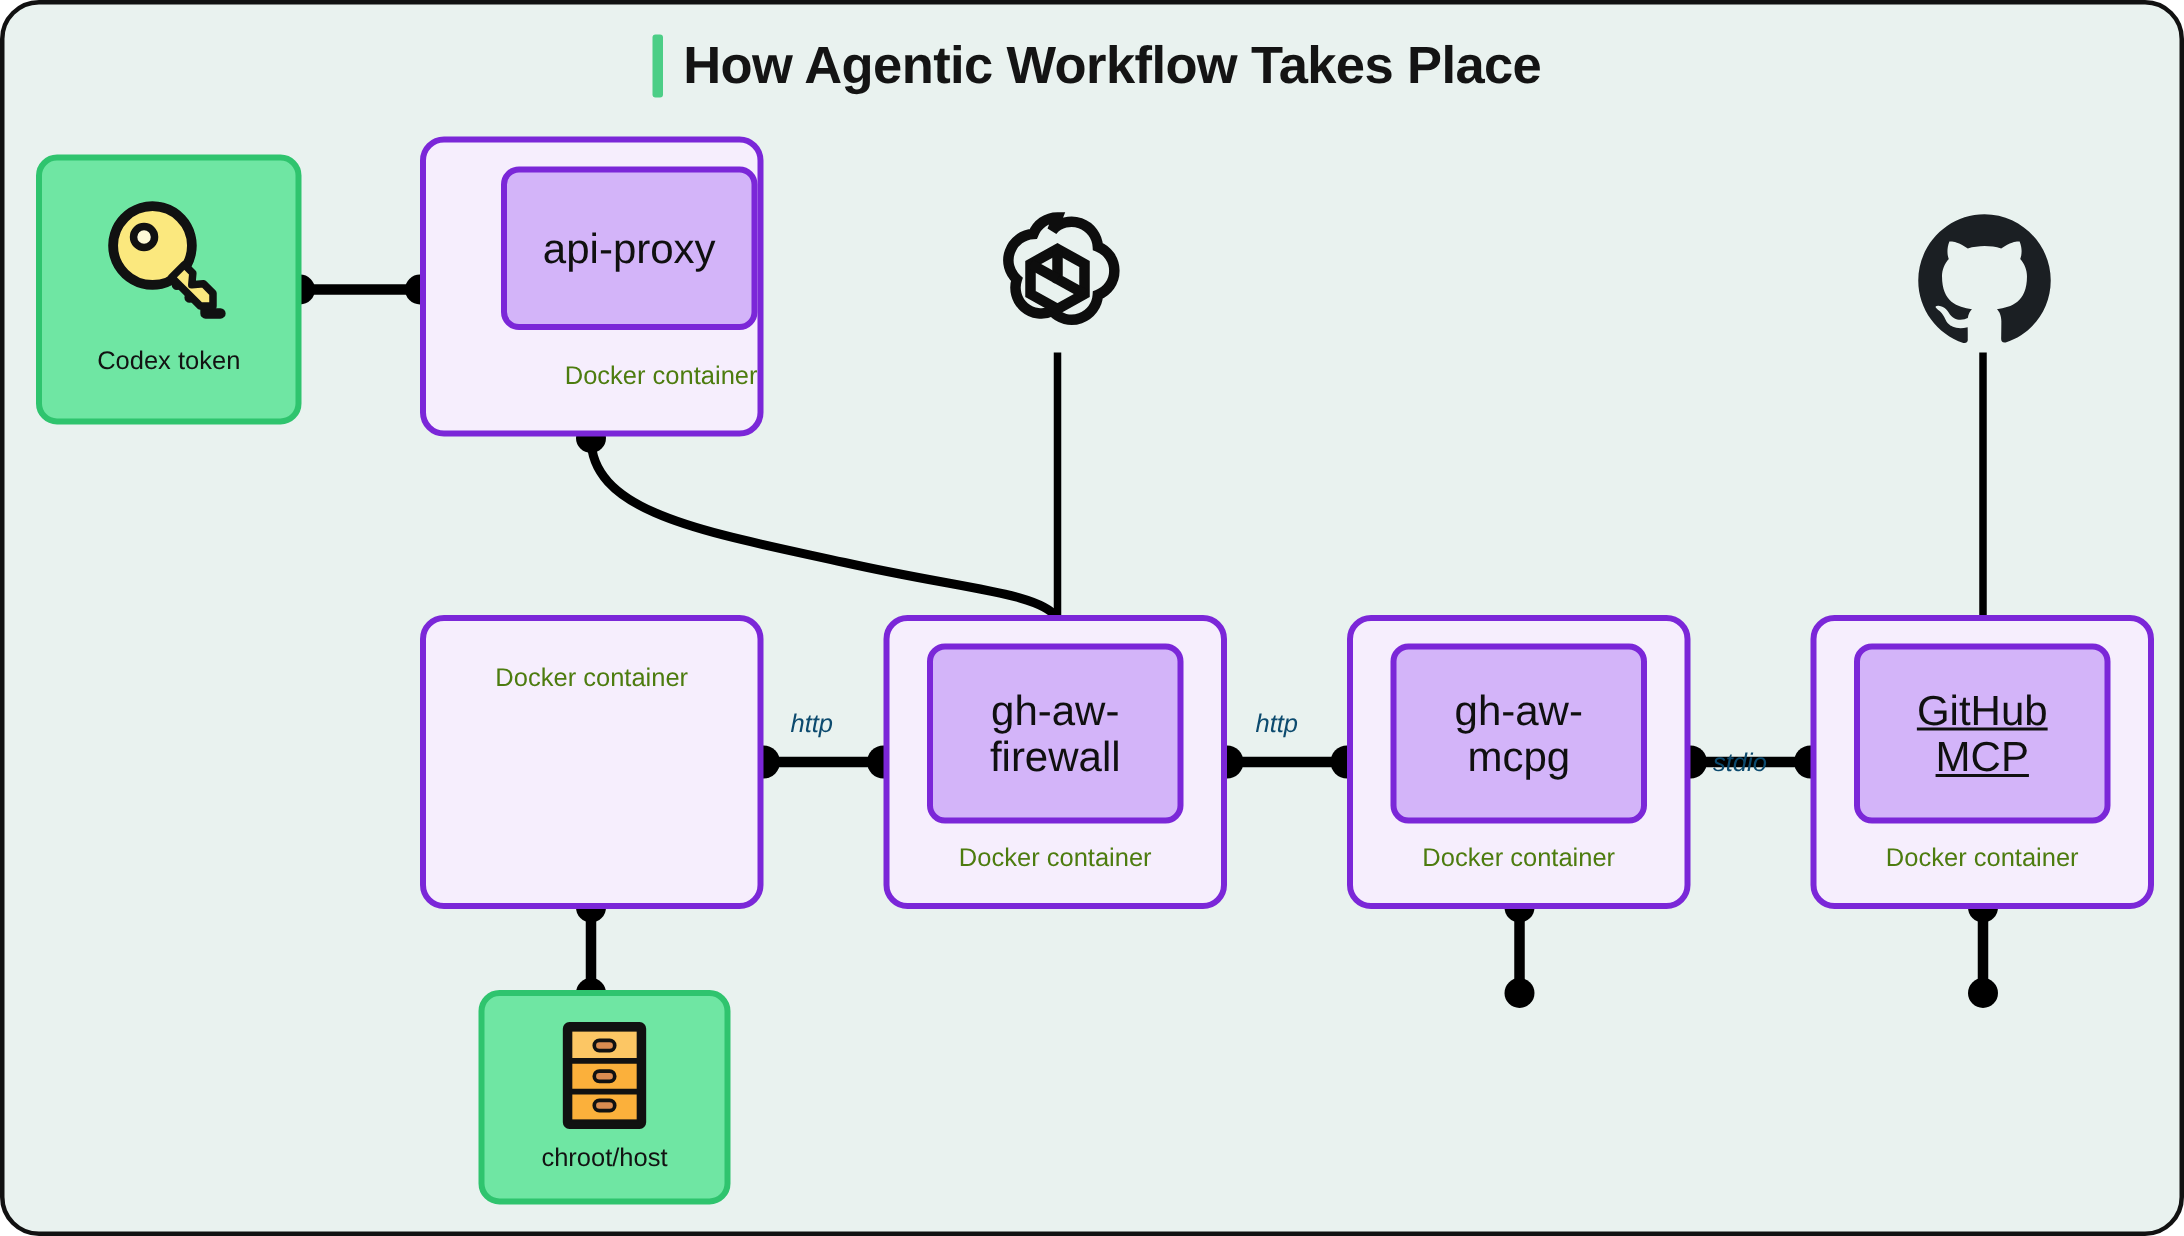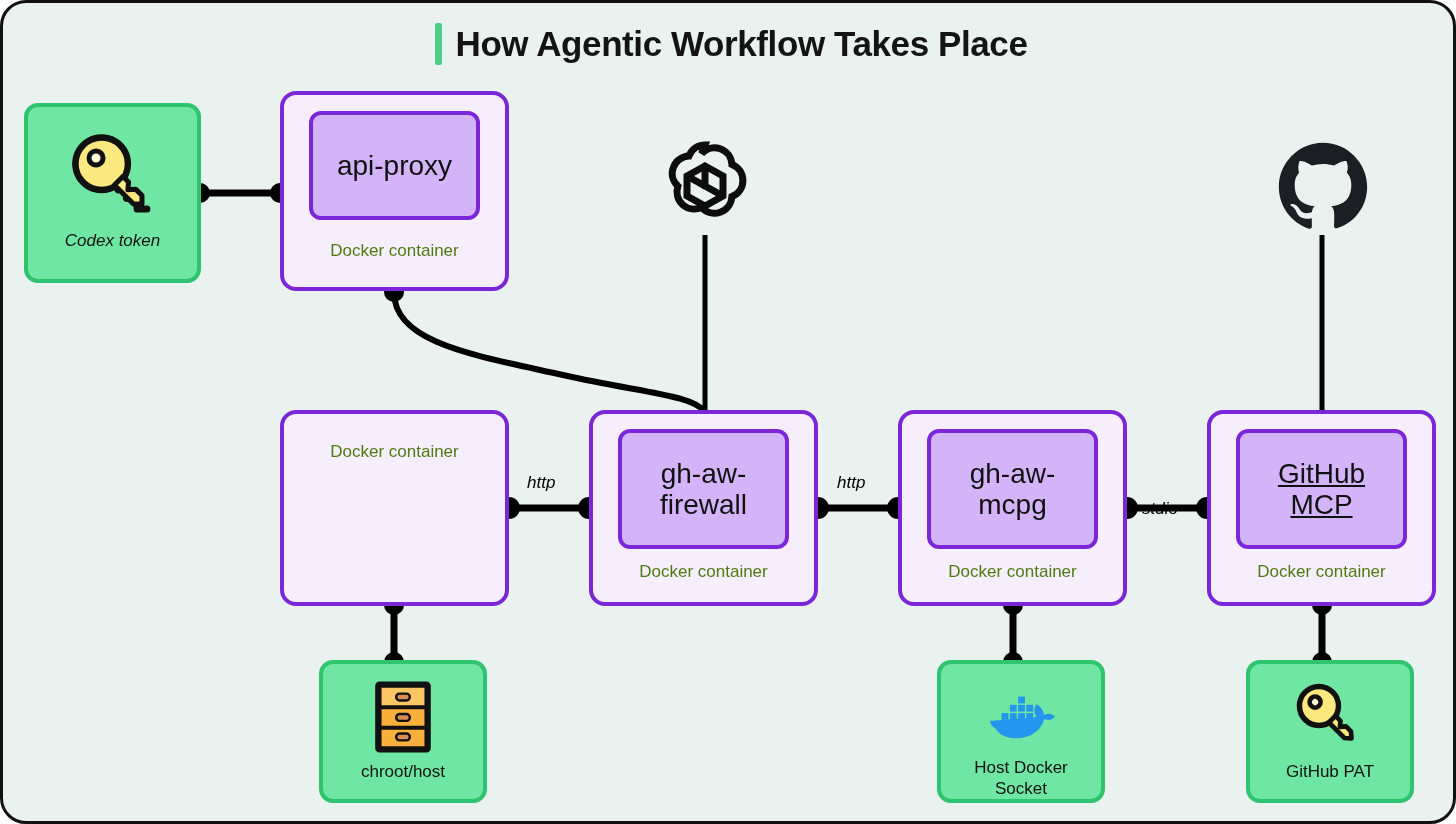--- a/index.html
+++ b/index.html
@@ -68,21 +68,21 @@
     line-height: 1.12;
     font-weight: 400;
   }
   .dcaption {
     font-size: 17px;
     color: #4d7c0f;
     text-align: center;
     white-space: nowrap;
   }
   
-  #c-apiproxy { left: 277px; top: 88px; width: 229px; height: 200px; padding: 16px 0 0 0; }
+  #c-apiproxy { left: 277px; top: 88px; width: 229px; height: 200px; padding: 16px 0 0 0; align-items: flex-end; }
   #c-apiproxy .dinner { width: 171px; height: 109px; }
   #c-apiproxy .dcaption { margin-top: 21px; }
 
   
   .row-mid { top: 407px; width: 229px; height: 196px; padding: 15px 0 0 0; }
   .row-mid .dinner { width: 171px; height: 120px; }
   .row-mid .dcaption { margin-top: 13px; }
   #c-agent    { left: 277px; }
   #c-firewall { left: 586px; }
   #c-mcpg     { left: 895px; }
@@ -102,40 +102,40 @@
   .gicon { display: flex; align-items: center; justify-content: center; }
   .glabel {
     font-size: 17px;
     color: #121212;
     text-align: center;
     line-height: 1.2;
     white-space: pre-line;
   }
   #n-codex { left: 21px;   top: 100px; width: 177px; height: 180px; padding-top: 14px; }
   #n-codex .gicon { width: 110px; height: 108px; }
-  #n-codex .glabel { margin-top: 2px; font-style: italic; }
+  #n-codex .glabel { margin-top: 2px; }
 
   .row-bot { top: 657px; width: 168px; height: 143px; padding-top: 14px; }
   .row-bot .gicon { width: 78px; height: 78px; }
   .row-bot .glabel { margin-top: 6px; }
   #n-chroot { left: 316px; }
   #n-hdsock { left: 934px; }
   #n-pat    { left: 1243px; }
 
   
   .brandlogo { position: absolute; }
   #logo-openai { left: 652px; top: 132px; width: 100px; height: 100px; }
   #logo-github { left: 1272px; top: 136px; width: 96px; height: 96px; }
 
   
   .elabel {
     position: absolute;
     font-size: 17px;
     font-style: italic;
-    color: #000000;
+    color: #0c4a6e;
     white-space: nowrap;
   }
   #lab-http1  { left: 524px; top: 470px; }
   #lab-http2  { left: 834px; top: 470px; }
   #lab-stdio  { left: 1139px; top: 496px; }
 </style>
 </head>
 <body>
 
 <div id="canvas">
@@ -285,48 +285,15 @@
         <rect x="33" y="37" width="14" height="7" rx="3.5" fill="#d98b50" stroke="#111" stroke-width="2.5"></rect>
         <rect x="33" y="57" width="14" height="7" rx="3.5" fill="#d98b50" stroke="#111" stroke-width="2.5"></rect>
         <rect x="14" y="6" width="52" height="68" rx="2" fill="none" stroke="#111" stroke-width="5"></rect>
         <line x1="16" y1="30" x2="64" y2="30" stroke="#111" stroke-width="4"></line>
         <line x1="16" y1="51" x2="64" y2="51" stroke="#111" stroke-width="4"></line>
       </svg>
     </div>
     <div class="glabel">chroot/host</div>
   </div>
 
-  <div class="gnode row-bot" id="n-hdsock">
-    <div class="gicon">
-      <svg viewBox="0 0 80 64" width="78" height="62">
-        <g fill="#2496ed">
-          <rect x="20" y="30" width="7" height="7"></rect>
-          <rect x="28.5" y="30" width="7" height="7"></rect>
-          <rect x="37" y="30" width="7" height="7"></rect>
-          <rect x="45.5" y="30" width="7" height="7"></rect>
-          <rect x="28.5" y="21.5" width="7" height="7"></rect>
-          <rect x="37" y="21.5" width="7" height="7"></rect>
-          <rect x="45.5" y="21.5" width="7" height="7"></rect>
-          <rect x="37" y="13" width="7" height="7"></rect>
-        </g>
-        <path fill="#2496ed" d="M8 38 h52 c0 0 2 10 -6 10 h-30 c-10 0 -16 -5 -16 -10 z"></path>
-        <path fill="#2496ed" d="M12 38 c0 12 10 18 22 18 c16 0 27 -8 30 -20 c4 2 8 1 11 -2 c-3 -4 -8 -4 -11 -2
-                                 c-1 -5 -4 -9 -8 -11 c-3 4 -3 9 0 13 z"></path>
-      </svg>
-    </div>
-    <div class="glabel">Host Docker
-Socket</div>
-  </div>
-
-  <div class="gnode row-bot" id="n-pat">
-    <div class="gicon">
-      <svg viewBox="0 0 100 100" width="78" height="78">
-        <g transform="rotate(-45 50 50)">
-          <circle cx="50" cy="30" r="25" fill="#fbe87e" stroke="#111" stroke-width="7"></circle>
-          <circle cx="50" cy="23" r="7" fill="#fdf9d8" stroke="#111" stroke-width="6"></circle>
-          <path d="M44 54 h12 v9 l-6 5 6 5 v9 l-6 7 -6 -7 z" fill="#fbe87e" stroke="#111" stroke-width="6" stroke-linejoin="round"></path>
-        </g>
-      </svg>
-    </div>
-    <div class="glabel">GitHub PAT</div>
-  </div>
+
 
 </div>
 
 </body></html>

